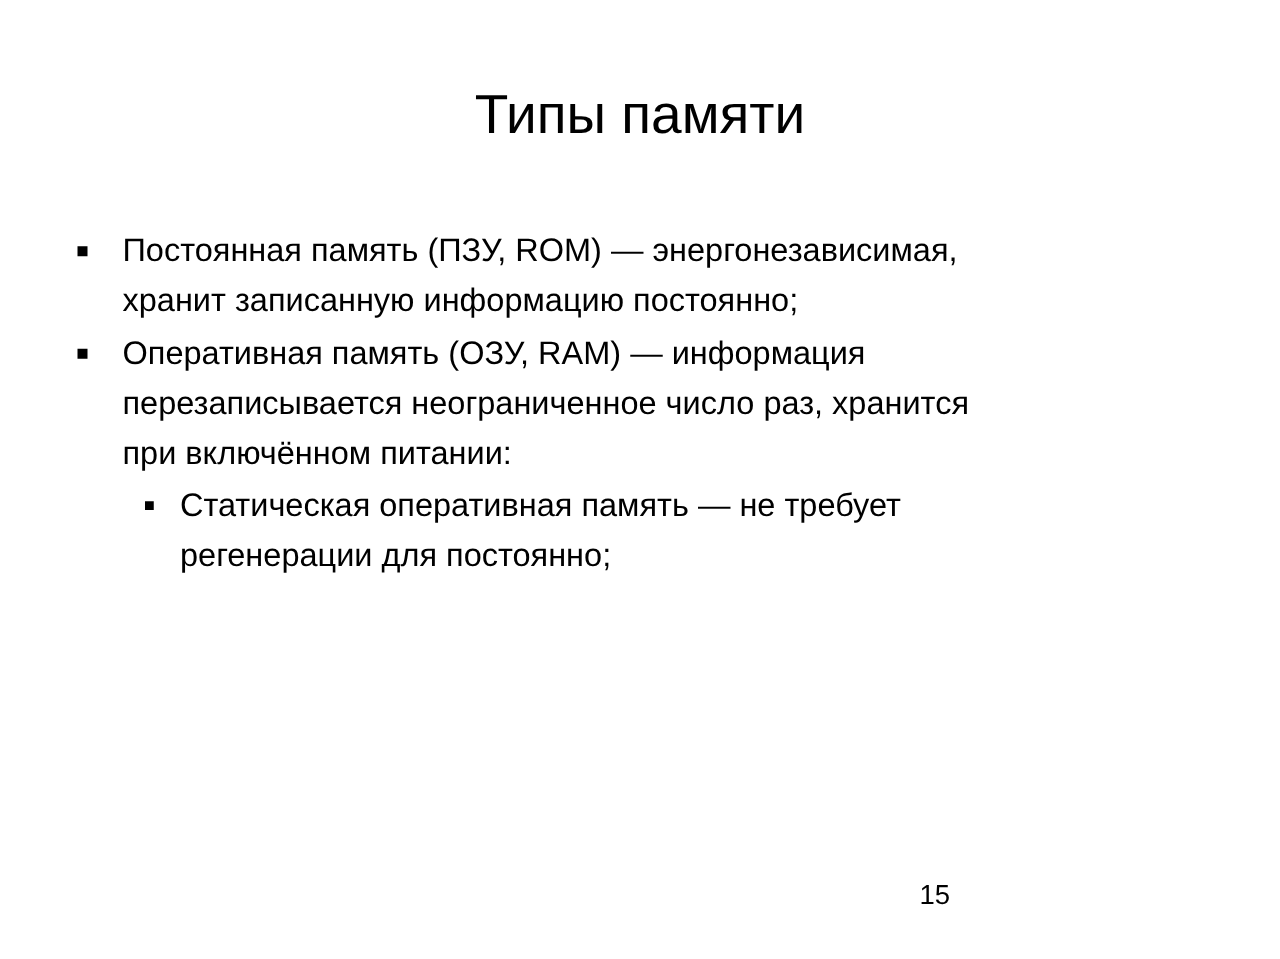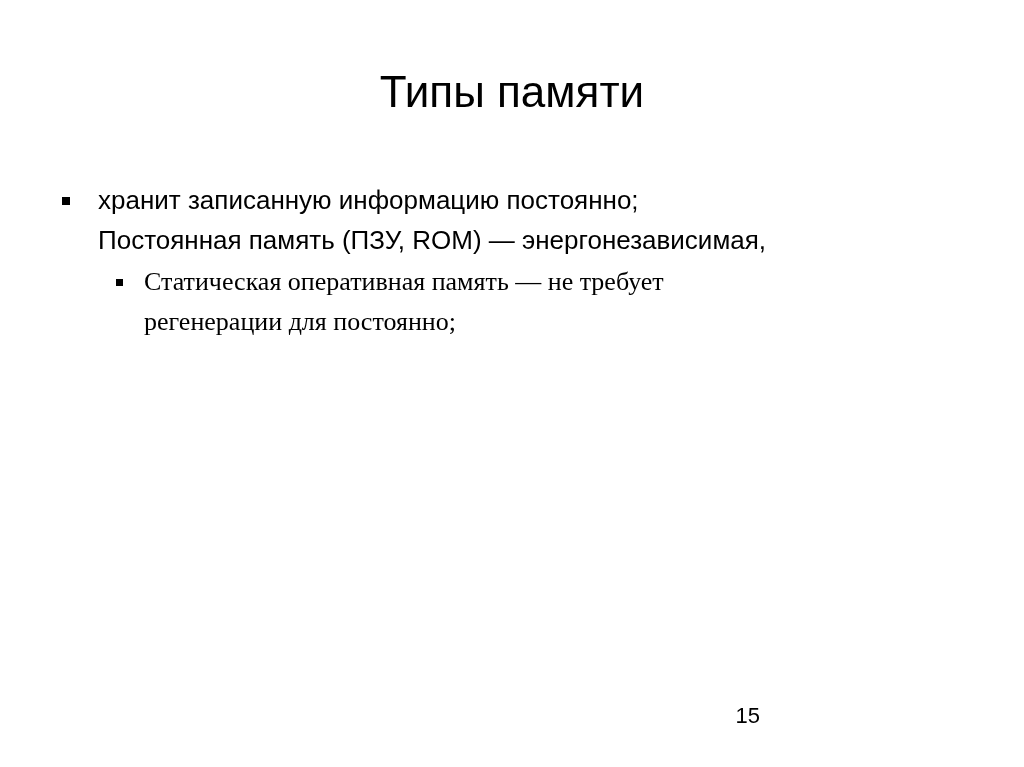--- a/index.html
+++ b/index.html
@@ -44,21 +44,20 @@
       font-size: 26px;
       line-height: 40px;
       margin: 0 0 2px 0;
     }
     .item.level1 {
       padding-left: 38px;
     }
     .item.level2 {
       padding-left: 84px;
       font-size: 26px;
-      font-family: Liberation Serif, serif;
     }
     .bullet {
       position: absolute;
       width: 8px;
       height: 8px;
       background: #000;
       top: 17px;
     }
     .level1 .bullet { left: 2px; }
     .level2 .bullet { left: 56px; width: 7px; height: 7px; top: 17px; }
@@ -73,25 +72,31 @@
   </style>
 </head>
 <body>
 
 <div class="slide">
   <h1 class="title">Типы памяти</h1>
 
   <div class="content">
     <div class="item level1">
       <span class="bullet"></span>
+      <span class="line">Постоянная память (ПЗУ, ROM) — энергонезависимая,</span>
       <span class="line">хранит записанную информацию постоянно;</span>
-      <span class="line">Постоянная память (ПЗУ, ROM) — энергонезависимая,</span>
     </div>
 
 
+    <div class="item level1">
+      <span class="bullet"></span>
+      <span class="line">Оперативная память (ОЗУ, RAM) — информация</span>
+      <span class="line">перезаписывается неограниченное число раз, хранится</span>
+      <span class="line">при включённом питании:</span>
+    </div>
 
     <div class="item level2">
       <span class="bullet"></span>
       <span class="line">Статическая оперативная память — не требует</span>
       <span class="line">регенерации для постоянно;</span>
     </div>
 
   </div>
 
   <div class="page-number">15</div>

